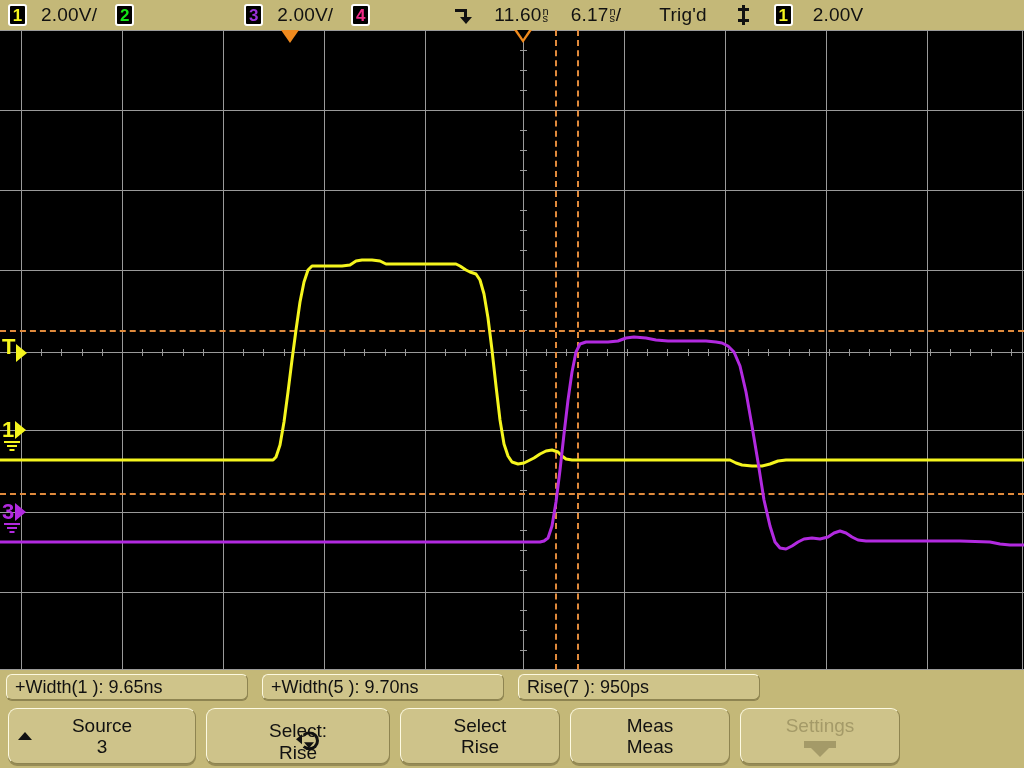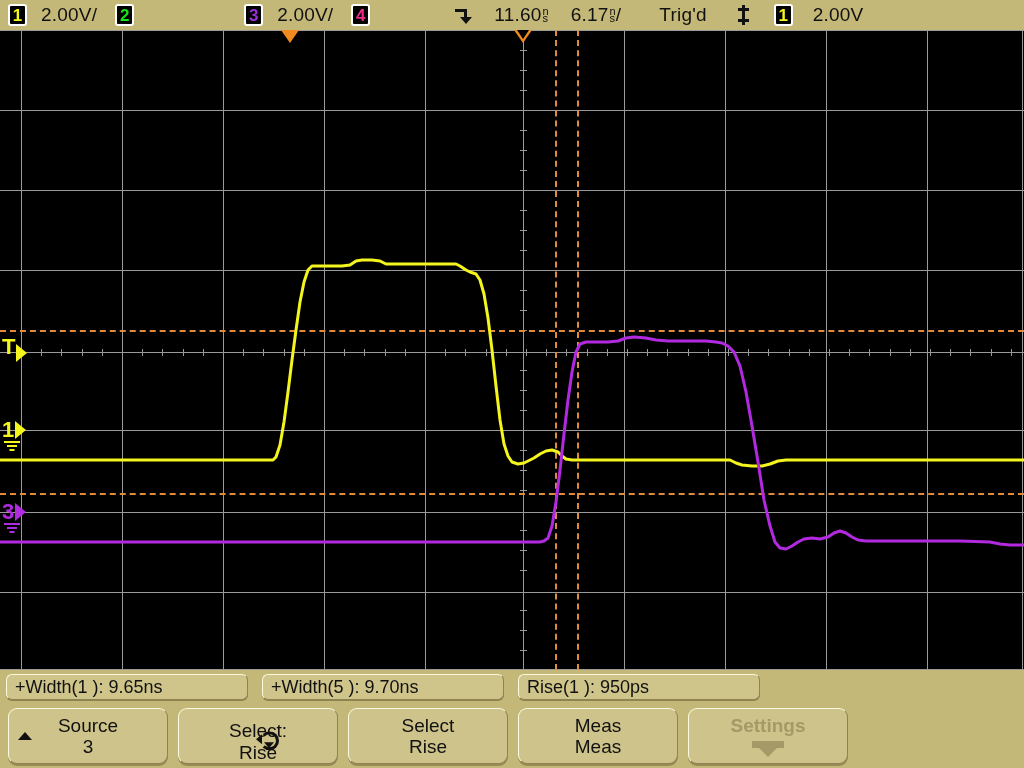--- a/index.html
+++ b/index.html
@@ -85,21 +85,21 @@
            box-shadow:0 1px 0 #8e8451;}
 
   
   .softbar{position:absolute;left:0;top:704px;width:1024px;height:64px;
            background:#c4b878;display:flex;align-items:center;}
   .skey{height:56px;background:#cec38a;border-radius:9px;
         border:1px solid #8e8451;border-top-color:#fdfae2;border-left-color:#fdfae2;
         box-sizing:border-box;position:relative;
         display:flex;flex-direction:column;align-items:center;justify-content:center;
         font-size:19px;color:#111;line-height:1.12;box-shadow:0 2px 0 #978c56;}
-  .skey.disabled{color:#a49a68;font-weight:bold;}
+  .skey.disabled{color:#a49a68;}
   .skey .l1,.skey .l2{display:block;text-align:center;white-space:nowrap;}
   .sk-icon{position:absolute;left:9px;top:50%;transform:translateY(-50%);}
   .caret-up{width:0;height:0;border-left:7px solid transparent;
             border-right:7px solid transparent;border-bottom:8px solid #111;}
   .rotary{position:relative;width:22px;height:18px;}
   .rotary .ring{position:absolute;left:4px;top:1px;width:13px;height:13px;
                 border:3px solid #111;border-radius:50%;border-left-color:transparent;}
   .rotary .a1{position:absolute;left:0px;top:4px;width:0;height:0;
               border-top:5px solid transparent;border-bottom:5px solid transparent;
               border-right:6px solid #111;}
@@ -300,32 +300,32 @@
     <div class="gndsym" style="left:4px;top:493px">
       <span style="background:#b22ae0"></span>
         <span style="background:#b22ae0"></span>
         <span style="background:#b22ae0"></span>
     </div>
   </div>
 
   <div class="measbar">
     <div class="measbox" style="width:242px;margin-left:6px">+Width(1 ): 9.65ns</div>
     <div class="measbox" style="width:242px;margin-left:14px">+Width(5 ): 9.70ns</div>
-    <div class="measbox" style="width:242px;margin-left:14px">Rise(1 ): 950ps</div>
+    <div class="measbox" style="width:242px;margin-left:14px">Rise(7 ): 950ps</div>
   </div>
 
   <div class="softbar">
 
-    <div class="skey" style="width:160px;margin-left:8px">
+    <div class="skey" style="width:188px;margin-left:8px">
       <span class="sk-icon caret-up"></span>
       <span class="l1">Source</span>
       <span class="l2">3</span>
     </div>
 
-    <div class="skey" style="width:160px;margin-left:10px">
+    <div class="skey" style="width:184px;margin-left:10px">
       <span class="sk-icon rotary">
         <span class="ring"></span>
           <span class="a1"></span>
           <span class="a2"></span>
       </span>
       <span class="l1">Select:</span>
       <span class="l2">Rise</span>
     </div>
 
     <div class="skey" style="width:160px;margin-left:10px">

